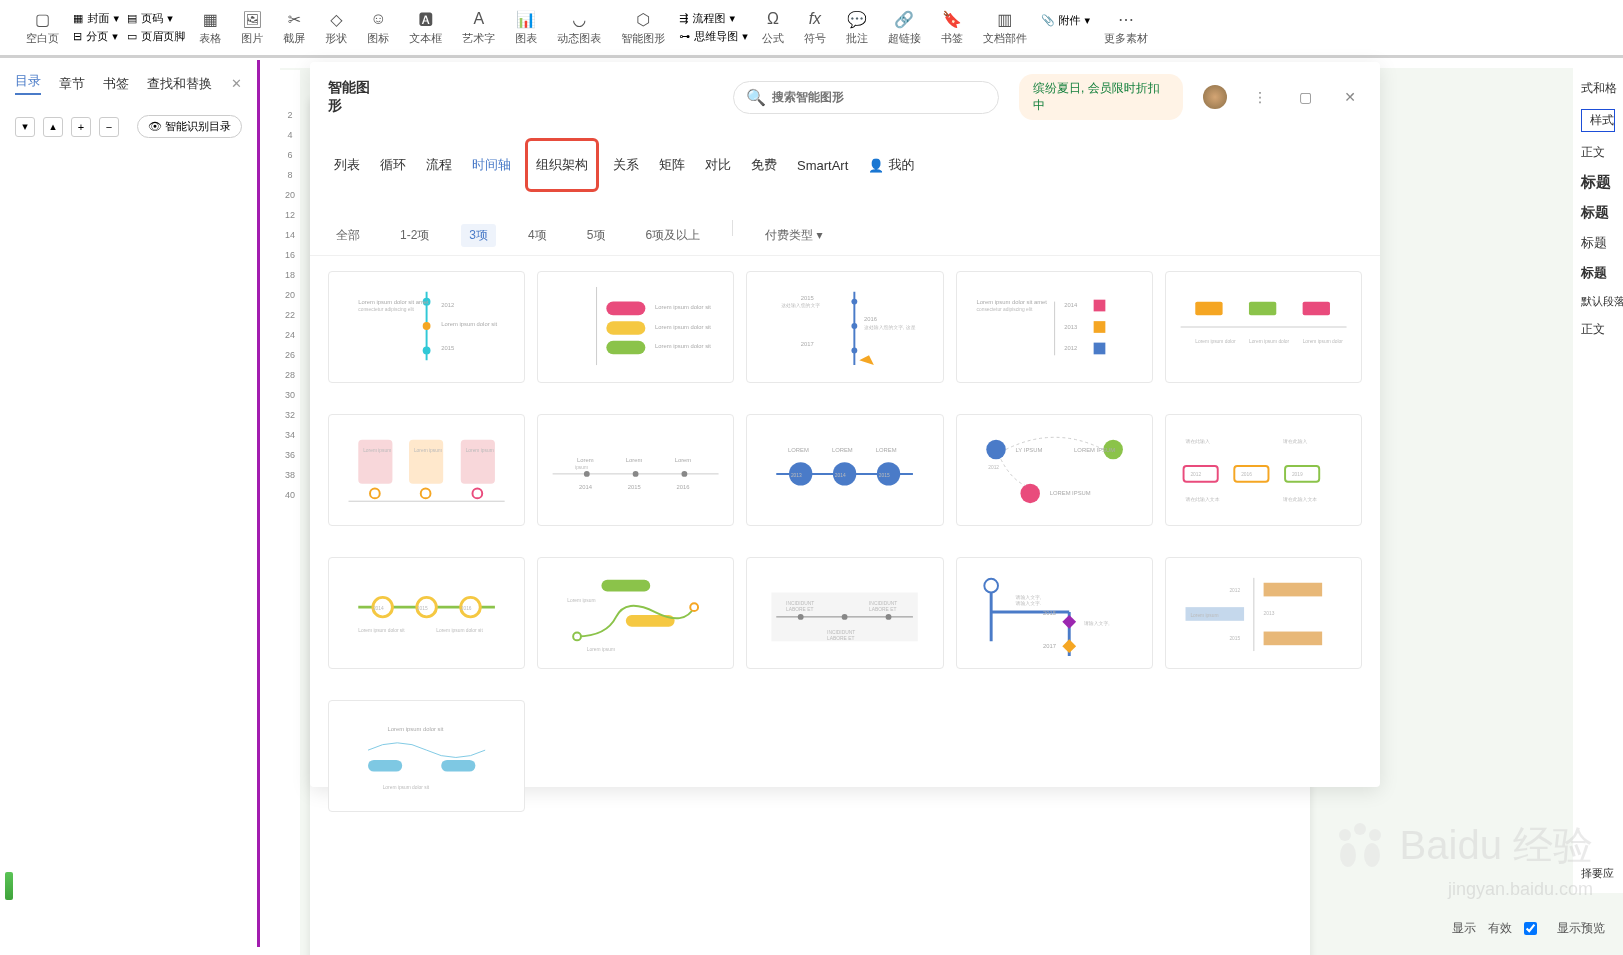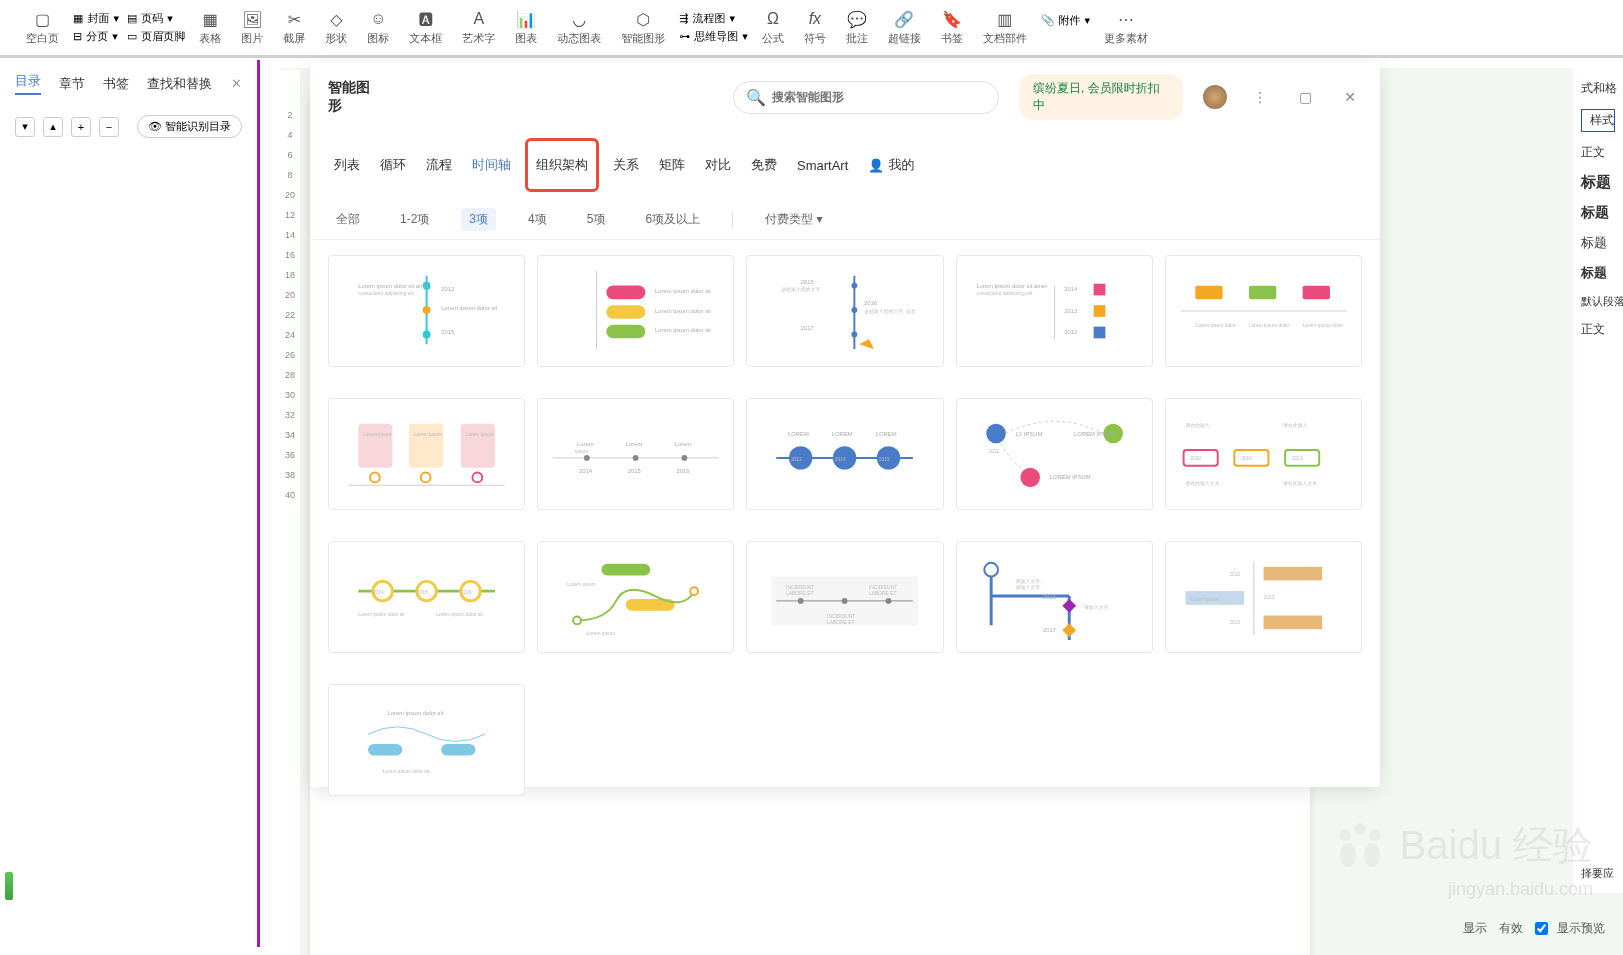--- a/index.html
+++ b/index.html
@@ -35,39 +35,39 @@
 .avatar { width: 24px; height: 24px; border-radius: 50%; background: radial-gradient(circle, #d4a574, #8b6f47); }
 .panel-ctrl { color: #888; font-size: 14px; padding: 0 6px; cursor: pointer; }
 
 .cat-tabs { display: flex; align-items: center; gap: 8px; padding: 6px 18px 8px; font-size: 13px; }
 .cat-tabs .ct { color: #333; cursor: pointer; padding: 4px 6px; }
 .cat-tabs .ct.active { color: #4A7BC8; }
 .cat-tabs .ct.highlight { border: 3px solid #E74C3C; border-radius: 6px; padding: 15px 8px; }
 .cat-tabs .ct.icon-t { display: flex; align-items: center; gap: 4px; }
 
 .filter-row { display: flex; align-items: center; gap: 24px; padding: 8px 18px; font-size: 12px; border-bottom: 1px solid #f0f0f0; }
-.filter-row .ft { color: #666; cursor: pointer; padding: 3px 8px; }
+.filter-row .ft { color: #666; cursor: pointer; padding: 3px 8px; margin-top: 16px; }
 .filter-row .ft.active { background: #EEF3FB; color: #4A7BC8; border-radius: 3px; }
 .filter-row .sep { width: 1px; height: 16px; background: #e0e0e0; }
 
 .grid { padding: 15px 18px; display: grid; grid-template-columns: repeat(5, 1fr); gap: 12px; overflow-y: auto; height: 590px; }
 .thumb { border: 1px solid #e8e8e8; border-radius: 4px; height: 112px; background: #fff; display: flex; align-items: center; justify-content: center; position: relative; overflow: hidden; }
 .thumb svg { width: 100%; height: 100%; }
 .thumb .txt { font-size: 6px; fill: #aaa; }
 .thumb .txts { font-size: 5px; fill: #bbb; }
 
 
 .right-panel { position: absolute; right: 0; top: 68px; width: 50px; height: calc(100% - 130px); background: rgba(255,255,255,0.98); font-size: 12px; color: #333; padding: 12px 8px; display: flex; flex-direction: column; gap: 12px; }
 .right-panel .rt { writing-mode: horizontal-tb; white-space: nowrap; }
 
 
 .watermark { position: absolute; right: 30px; bottom: 80px; opacity: 0.4; font-size: 40px; color: #ccc; font-family: Arial; display: flex; align-items: center; gap: 10px; pointer-events: none; }
 .watermark .url { position: absolute; bottom: -25px; right: 0; font-size: 18px; color: #bbb; }
 .bottom-right { position: absolute; right: 18px; bottom: 18px; display: flex; align-items: center; gap: 12px; font-size: 12px; color: #555; }
-.bottom-right label { display: flex; align-items: center; gap: 9px; }
+.bottom-right label { display: flex; align-items: center; gap: 20px; }
 .green-bar { position: absolute; left: 5px; bottom: 55px; width: 8px; height: 28px; background: linear-gradient(#5bc456, #3fa33b); border-radius: 2px; }
 </style>
 </head>
 <body>
 
 <div class="toolbar">
   <div class="tool-group">
     <span class="tool-icon">▢</span>
     <span>空白页</span>
   </div>

